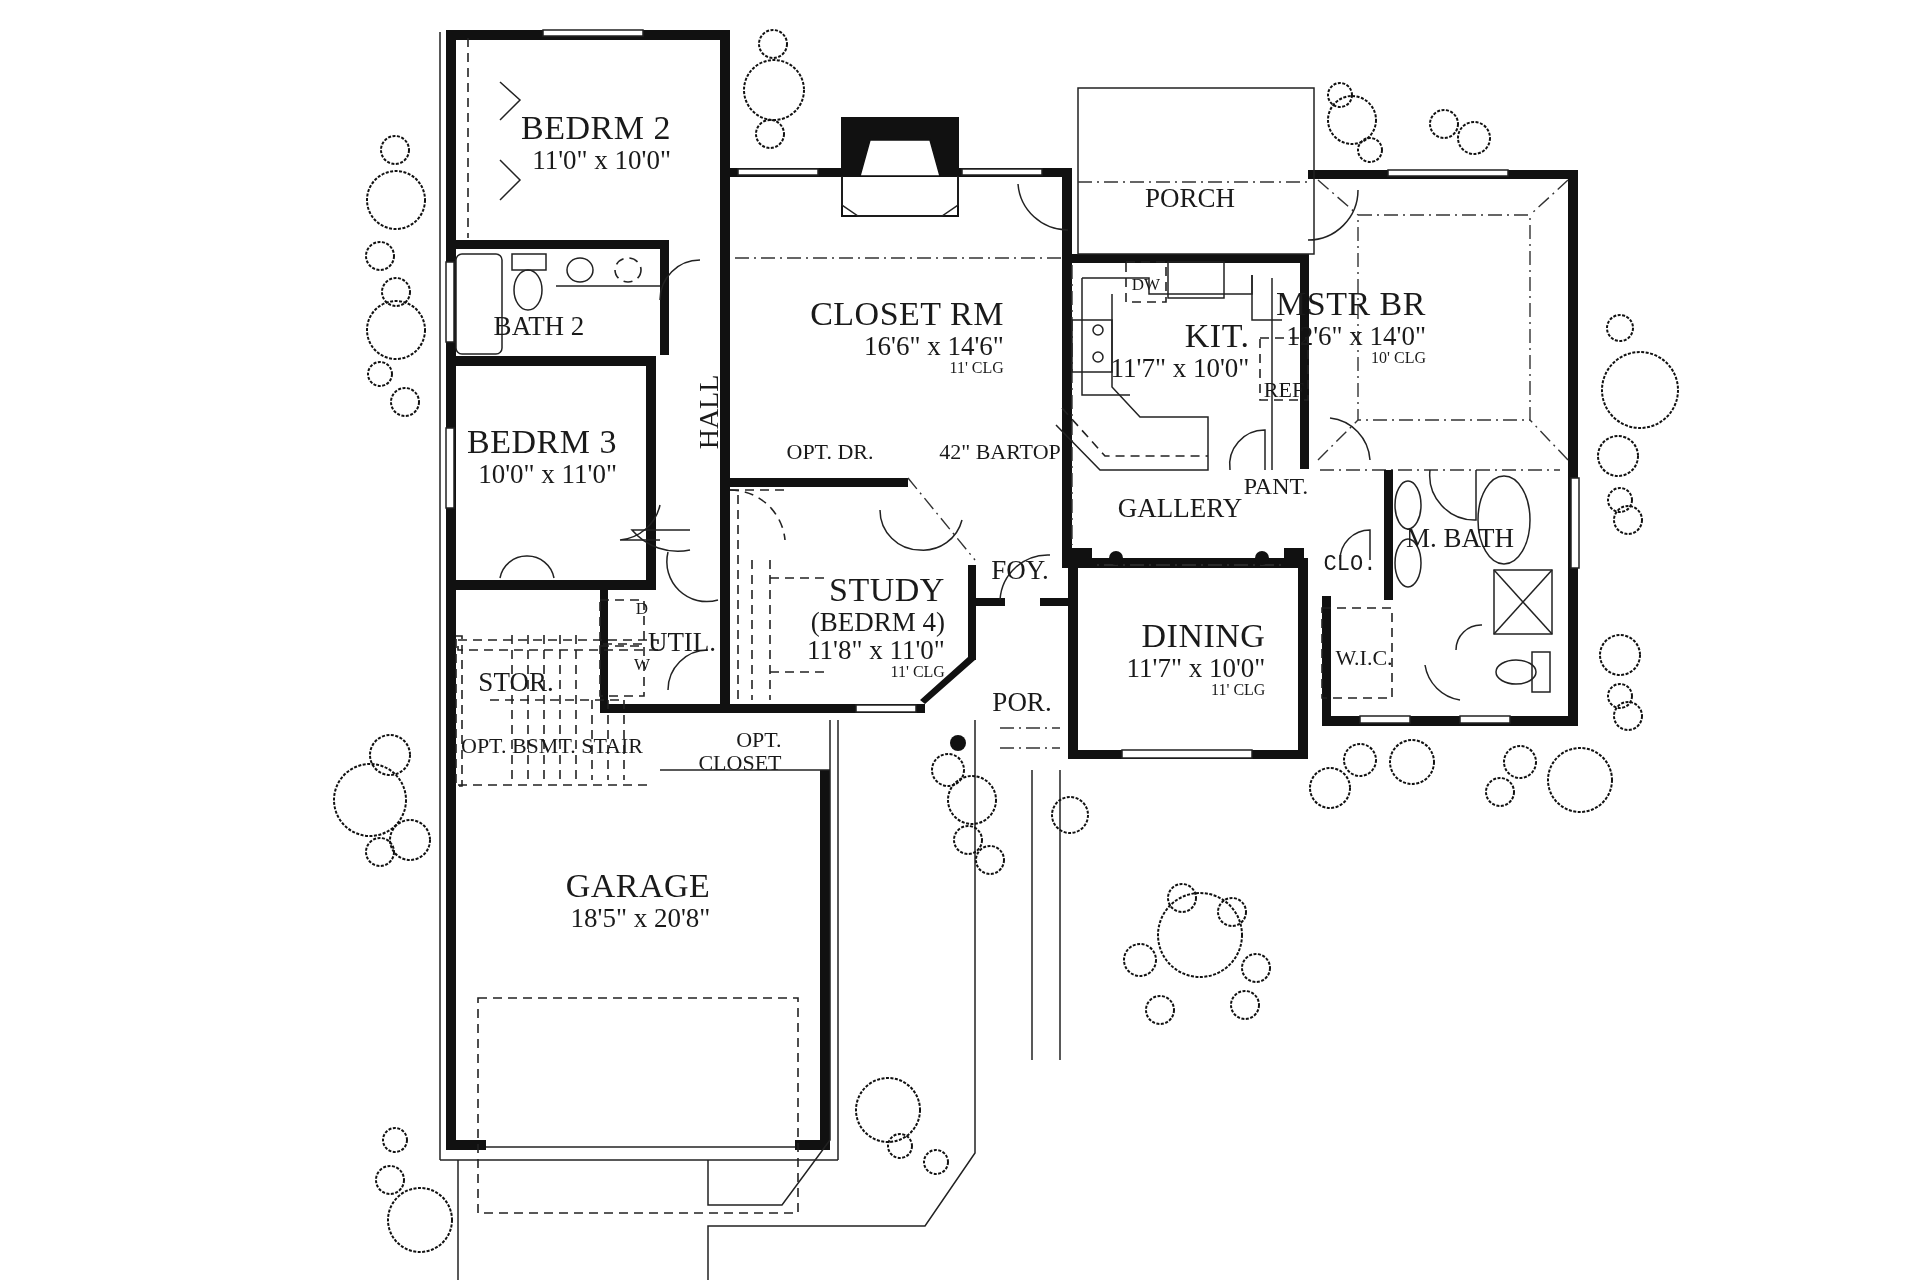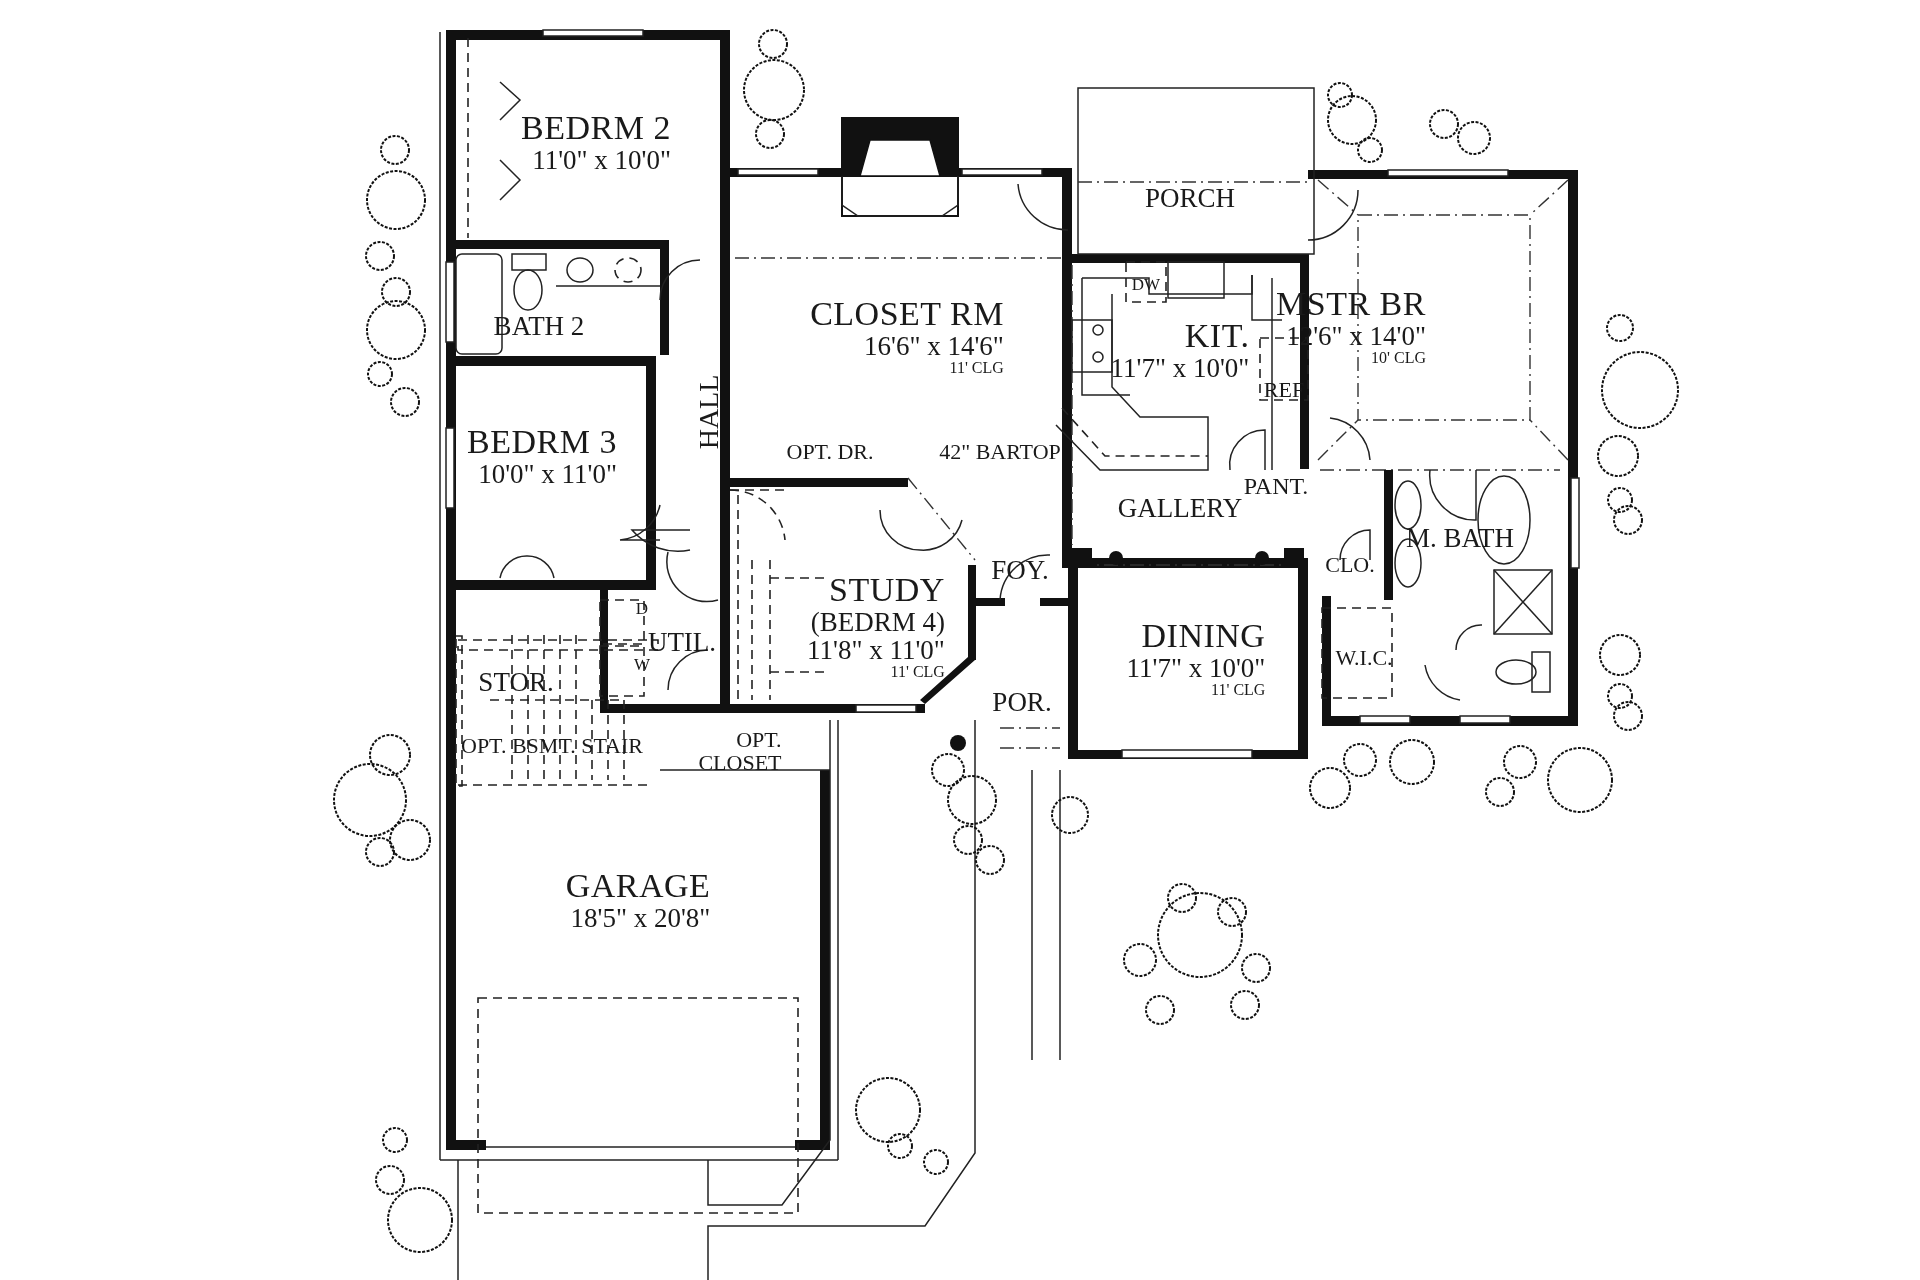--- a/index.html
+++ b/index.html
@@ -319,21 +319,21 @@
 </div>
 
 <div class="lbl" style="left:1180px;top:494px;">
   <div class="dim">GALLERY</div>
 </div>
 
 <div class="lbl" style="left:1460px;top:524px;">
   <div class="dim">M. BATH</div>
 </div>
 
-<div class="lbl" style="left:1350px;top:553px;">
+<div class="lbl" style="left:1350px;top:553px;font-family:Liberation Mono, monospace;">
   <div class="small">CLO.</div>
 </div>
 
 <div class="lbl" style="left:1364px;top:646px;">
   <div class="small">W.I.C.</div>
 </div>
 
 <div class="lbl" style="left:876px;top:572px;">
   <div class="name">STUDY</div>
   <div class="dim">(BEDRM 4)</div>

